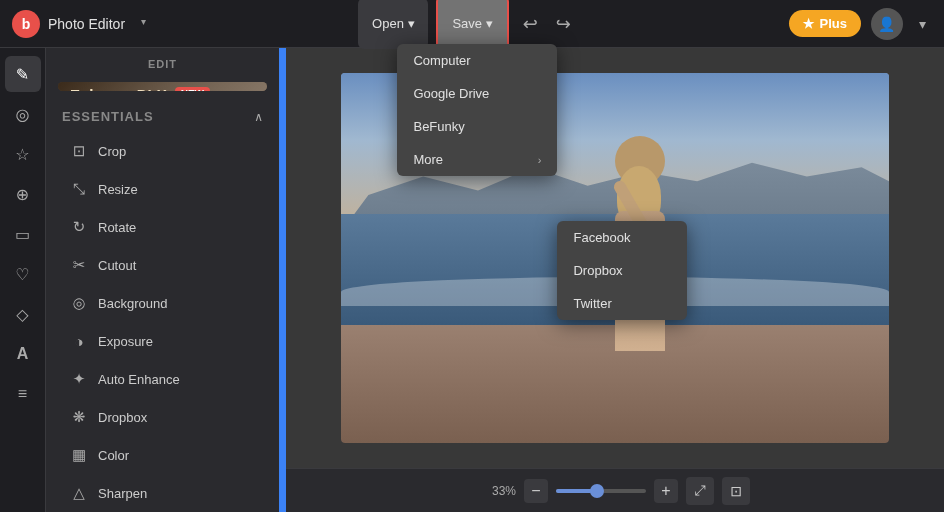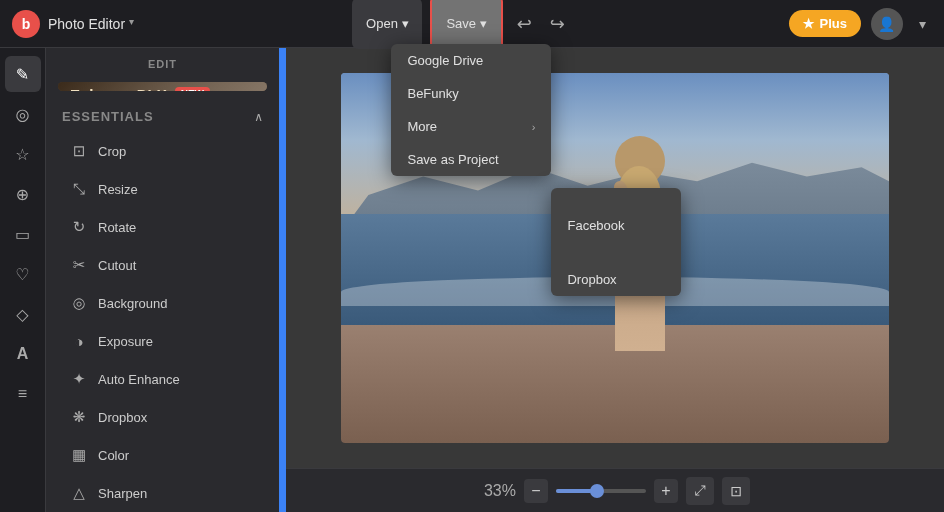--- a/index.html
+++ b/index.html
@@ -42,21 +42,21 @@
       justify-content: center;
       font-weight: bold;
       font-size: 14px;
       color: white;
     }
     .app-title {
       font-size: 14px;
       font-weight: 500;
       color: #e0e0e0;
       display: flex;
-      gap: 4px;
+      gap: 16px;
     }
     .app-title-chevron {
       font-size: 10px;
       color: #999;
     }
     .topbar-center {
       flex: 1;
       display: flex;
       align-items: center;
       justify-content: center;
@@ -372,21 +372,21 @@
       height: 44px;
       background: #2a2a2e;
       border-top: 1px solid #3a3a3e;
       display: flex;
       align-items: center;
       justify-content: center;
       gap: 8px;
       padding: 0 16px;
     }
     .zoom-label {
-      font-size: 16px;
+      font-size: 12px;
       color: #aaa;
       min-width: 36px;
       text-align: right;
     }
     .zoom-btn {
       background: #3a3a3e;
       border: none;
       color: #ccc;
       width: 24px;
       height: 24px;
@@ -462,21 +462,20 @@
       position: absolute;
       left: 100%;
       top: 78px;
       background: #444;
       border-radius: 6px;
       min-width: 130px;
       box-shadow: 0 4px 20px rgba(0,0,0,0.5);
     }
     .sub-dropdown .dropdown-item {
       padding: 9px 16px;
-      margin-top: 21px;
     }
   </style>
 </head>
 <body>
 
 <div class="topbar">
   <div class="logo-area">
     <div class="logo-circle">
       <span>b</span>
     </div>
@@ -495,40 +494,43 @@
       <span>Save</span>
       <span>▾</span>
     </button>
     <div class="undo-redo">
       <button class="icon-btn">↩</button>
       <button class="icon-btn">↪</button>
     </div>
 
     <div class="save-dropdown">
       <div class="dropdown-item">
+        <span>Computer</span>
+      </div>
+      <div class="dropdown-item">
         <span>Google Drive</span>
       </div>
       <div class="dropdown-item">
         <span>BeFunky</span>
       </div>
       <div class="dropdown-item" style="position:relative;gap:8px;">
         <span>More</span>
         <span class="chevron-right">›</span>
 
         <div class="sub-dropdown">
           <div class="dropdown-item">
             <span>Facebook</span>
           </div>
           <div class="dropdown-item">
             <span>Dropbox</span>
           </div>
+          <div class="dropdown-item">
+            <span>Twitter</span>
+          </div>
         </div>
-      </div>
-      <div class="dropdown-item">
-        <span>Save as Project</span>
       </div>
     </div>
   </div>
 
   <div class="topbar-right">
     <button class="plus-btn">
       <span>★</span>
       <span>Plus</span>
     </button>
     <div class="avatar">👤</div>

